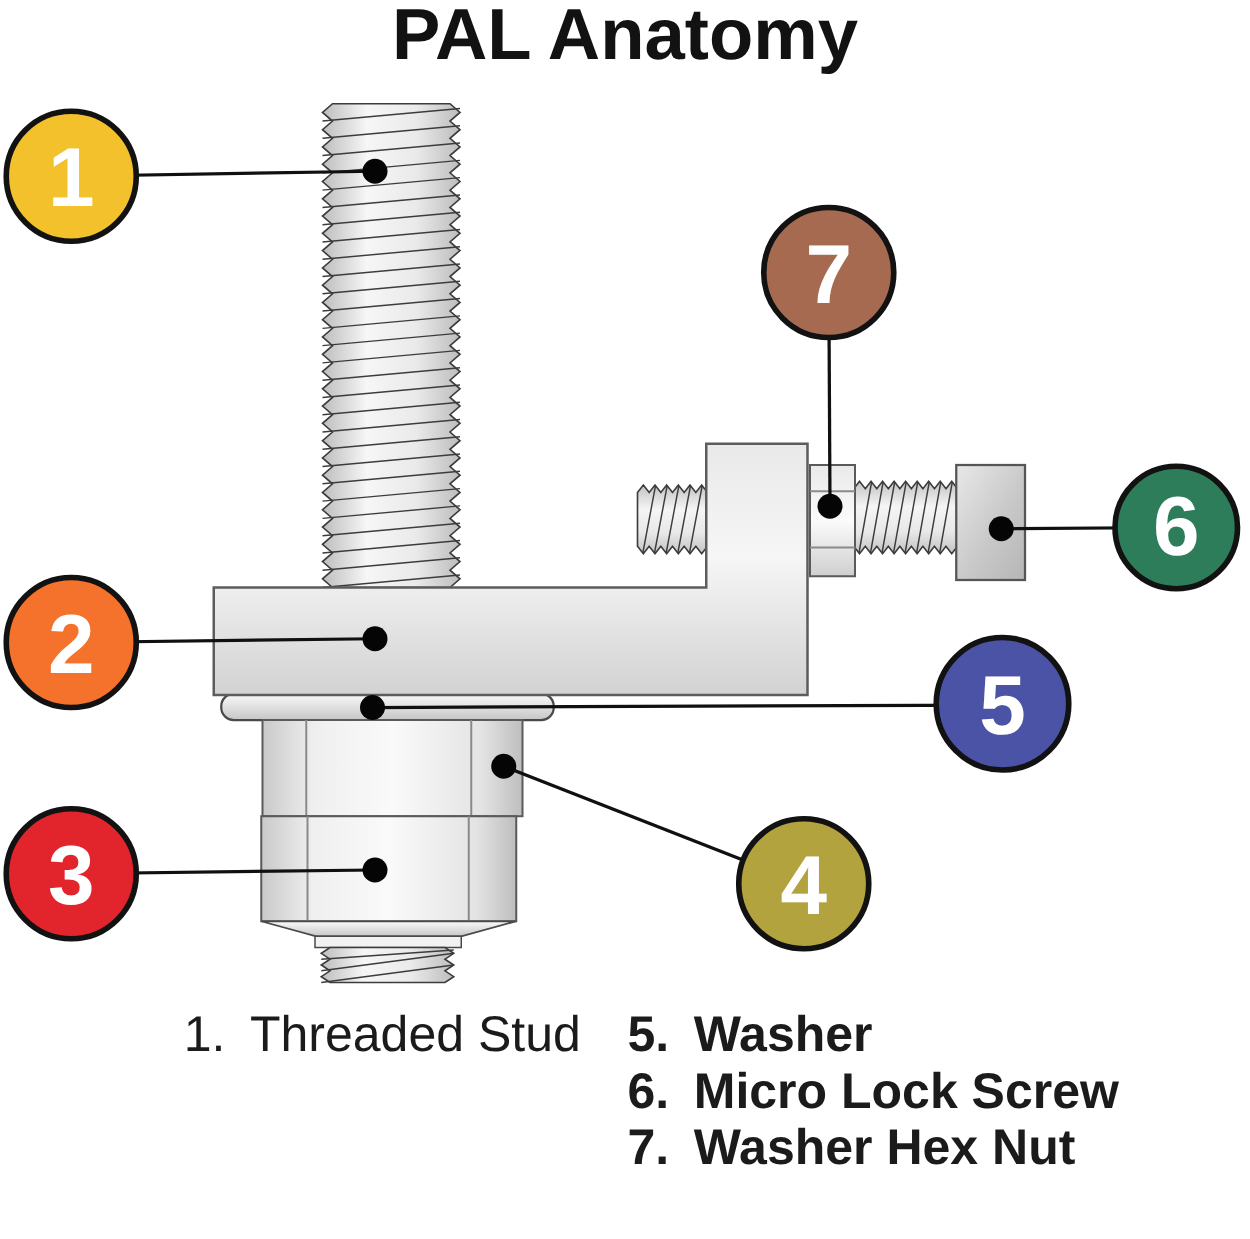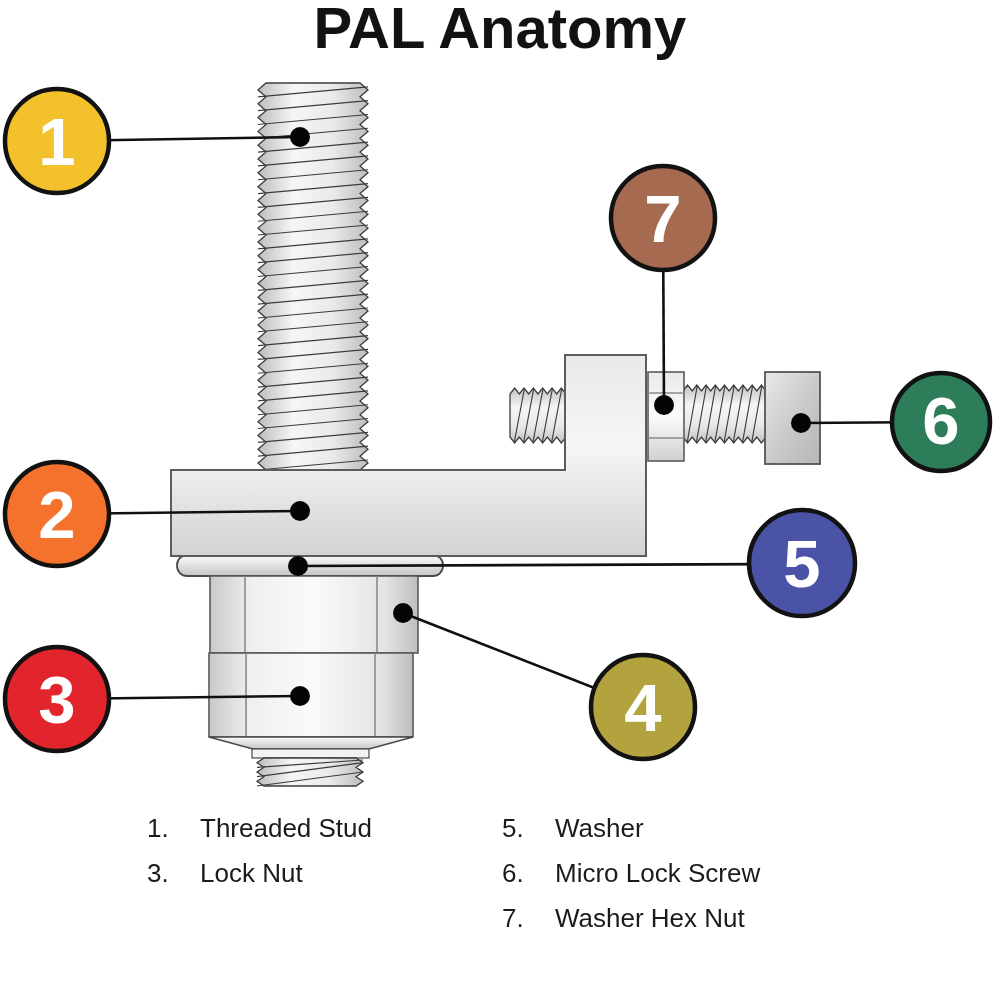--- a/index.html
+++ b/index.html
@@ -3,22 +3,22 @@
 <meta charset="utf-8">
 <style>
   html,body{margin:0;padding:0;background:#ffffff;}
   .page{position:relative;width:1000px;height:991px;background:#fff;overflow:hidden;
         font-family:"Liberation Sans","DejaVu Sans",sans-serif;}
   .title{position:absolute;top:-6px;left:0;width:100%;text-align:center;
          font-size:58px;font-weight:600;color:#121212;letter-spacing:0px;}
   .diagram{position:absolute;top:0;left:0;}
   .legend{position:absolute;top:806px;left:147px;display:flex;color:#1b1b1b;}
   .legend .col1{width:355px;}
-  .legend .col2{width:440px;}
-  .legend-item{height:45px;line-height:45px;font-size:26px;white-space:nowrap;}
+  .legend .col2{width:440px;font-weight:bold;}
+  .legend-item{height:45px;line-height:45px;font-size:40px;white-space:nowrap;}
   .lnum{display:inline-block;width:53px;}
   
   .metal-stroke{stroke:#3c3c3c;stroke-width:1.3;}
   .hatch{stroke:#3c3c3c;stroke-width:1.15;fill:none;}
   .outline{stroke:#5c5c5c;stroke-width:2;}
   .leader{stroke:#101010;stroke-width:2.6;}
   .ldot{fill:#050505;}
   .badge{stroke:#121212;stroke-width:4.5;}
   .badge-num{fill:#ffffff;font-family:"Liberation Sans","DejaVu Sans",sans-serif;
              font-weight:bold;font-size:67px;text-anchor:middle;}
@@ -167,23 +167,20 @@
     </g>
   </svg>
 
   <div class="title">PAL Anatomy</div>
 
   <div class="legend">
     <div class="col1">
       <div class="legend-item">
         <span class="lnum">1.</span><span class="llab">Threaded Stud</span>
       </div>
-      <div class="legend-item">
-        <span class="lnum">3.</span><span class="llab">Lock Nut</span>
-      </div>
     </div>
     <div class="col2">
       <div class="legend-item">
         <span class="lnum">5.</span><span class="llab">Washer</span>
       </div>
       <div class="legend-item">
         <span class="lnum">6.</span><span class="llab">Micro Lock Screw</span>
       </div>
       <div class="legend-item">
         <span class="lnum">7.</span><span class="llab">Washer Hex Nut</span>

